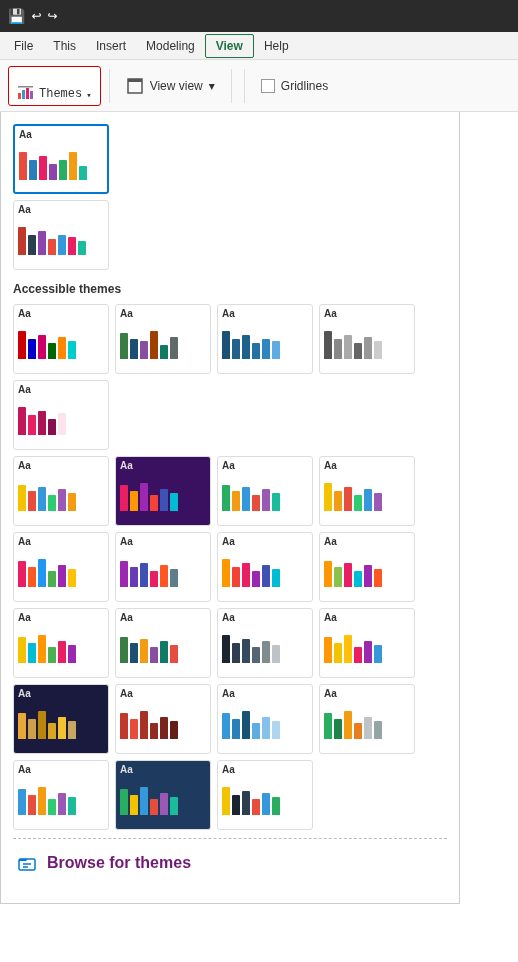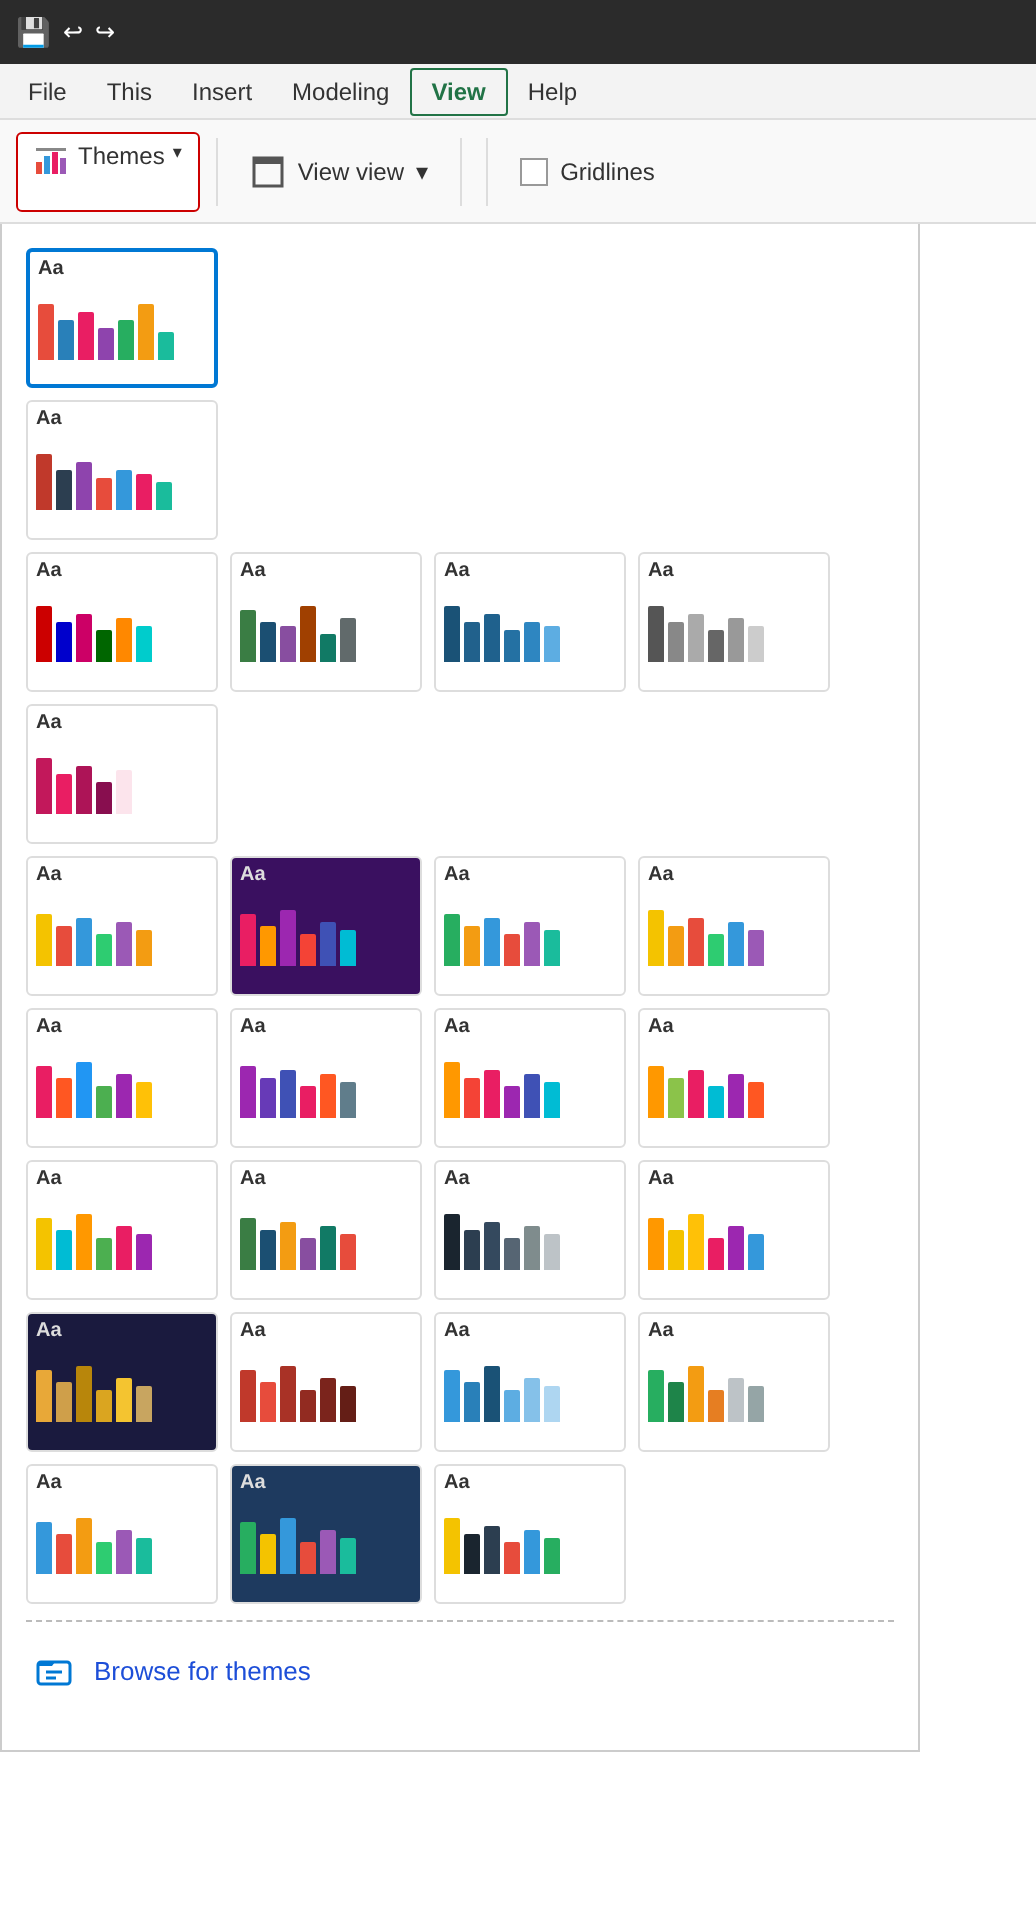--- a/index.html
+++ b/index.html
@@ -54,30 +54,31 @@
       background: #f9f9f9;
       border-bottom: 1px solid #ddd;
       display: flex;
       align-items: center;
       height: 52px;
       padding: 0 8px;
       gap: 4px;
     }
     .ribbon-btn {
       display: flex;
-      align-items: flex-start;
+      align-items: flex-end;
       gap: 4px;
       padding: 4px 8px;
       font-size: 12px;
       cursor: pointer;
       border-radius: 3px;
       border: 1.5px solid #c00;
       background: #fff;
       color: #333;
       height: 40px;
+      font-family: Liberation Mono, monospace;
     }
     .ribbon-btn .caret { font-size: 9px; }
     .ribbon-divider {
       width: 1px;
       height: 34px;
       background: #ddd;
       margin: 0 4px;
     }
     .ribbon-item {
       display: flex;
@@ -170,24 +171,25 @@
     .bottom-divider {
       border: none;
       border-top: 1px dashed #bbb;
       margin: 8px 0;
     }
     .bottom-menu-item {
       display: flex;
       align-items: center;
       gap: 10px;
       padding: 6px 4px;
-      font-size: 13px;
-      color: #1d4ed8;
+      font-size: 16px;
+      color: #701a75;
       cursor: pointer;
       border-radius: 2px;
+      font-weight: bold;
     }
     .bottom-menu-icon {
       width: 20px;
       height: 20px;
       display: flex;
       align-items: center;
       justify-content: center;
       flex-shrink: 0;
     }
   </style>
@@ -271,20 +273,21 @@
         <div class="bar" style="height:20px;background:#2C3E50;"></div>
         <div class="bar" style="height:24px;background:#8E44AD;"></div>
         <div class="bar" style="height:16px;background:#E74C3C;"></div>
         <div class="bar" style="height:20px;background:#3498DB;"></div>
         <div class="bar" style="height:18px;background:#E91E63;"></div>
         <div class="bar" style="height:14px;background:#1ABC9C;"></div>
       </div>
     </div>
   </div>
 
+  <div class="section-title">Accessible themes</div>
   <div class="theme-grid">
 
     <div class="theme-card">
       <div class="theme-aa">Aa</div>
       <div class="mini-bars">
         <div class="bar" style="height:28px;background:#C00;"></div>
         <div class="bar" style="height:20px;background:#00C;"></div>
         <div class="bar" style="height:24px;background:#C06;"></div>
         <div class="bar" style="height:16px;background:#060;"></div>
         <div class="bar" style="height:22px;background:#F80;"></div>

